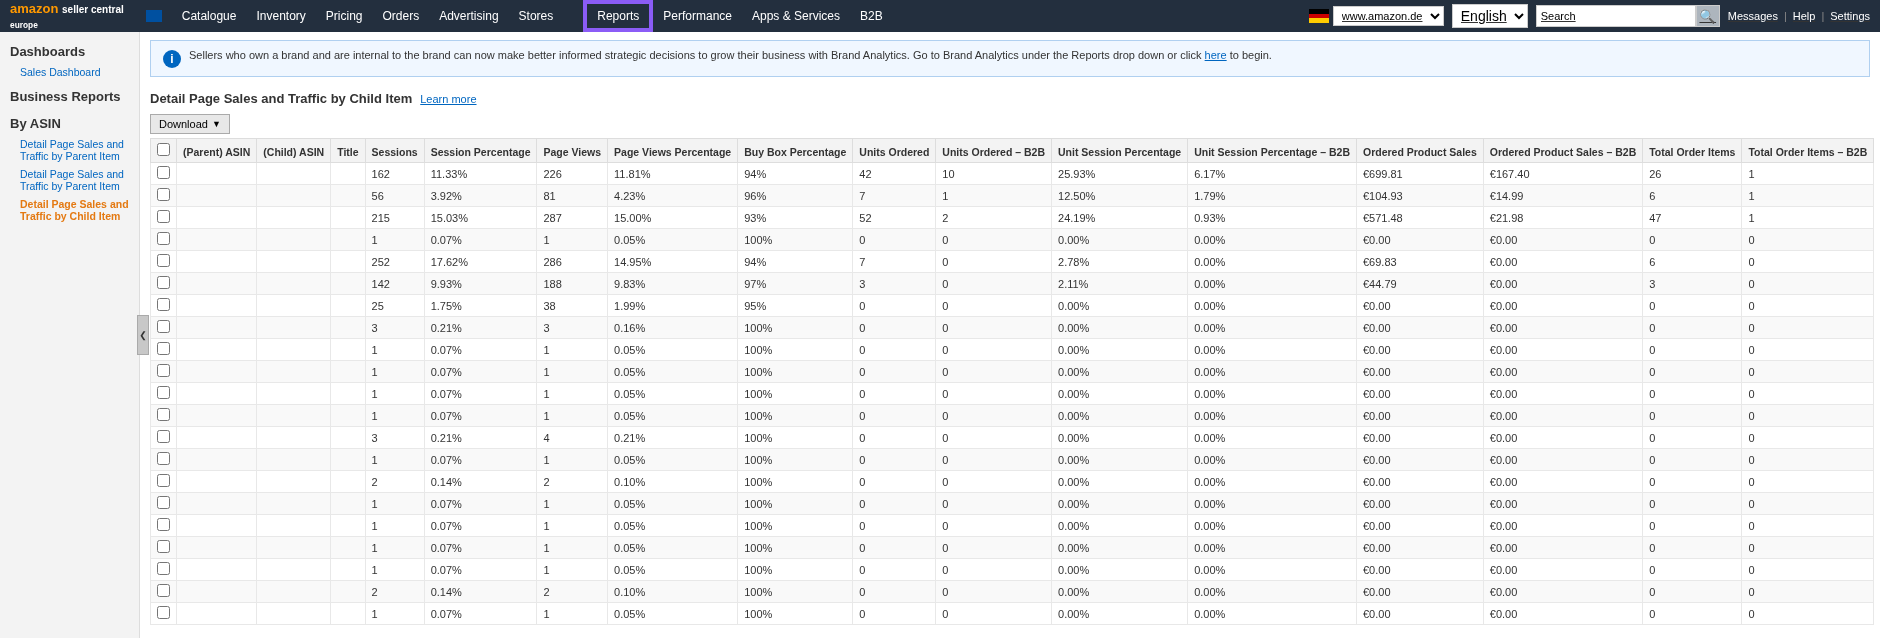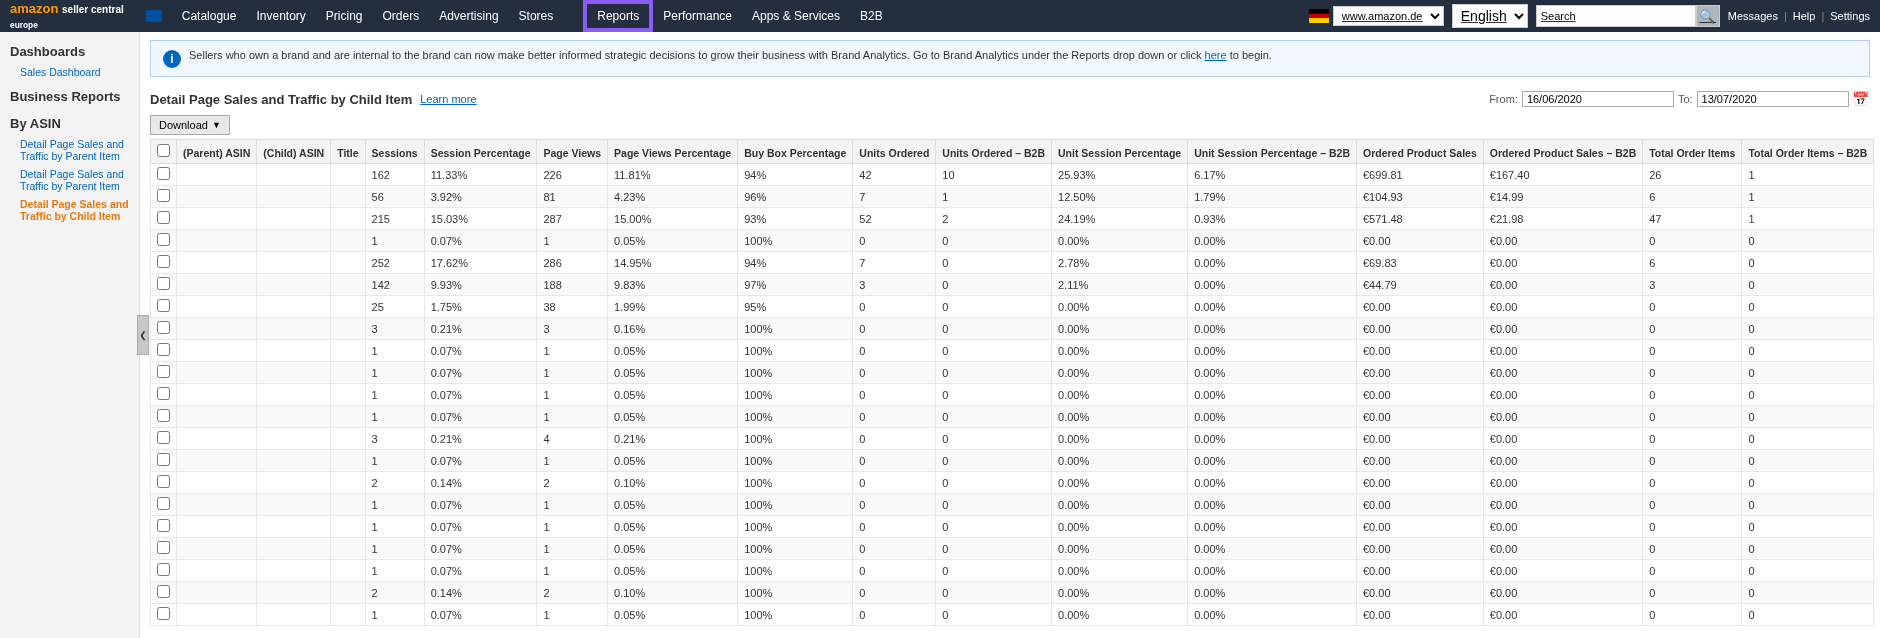--- a/index.html
+++ b/index.html
@@ -131,27 +131,20 @@
         <span>Sellers who own a brand and are internal to the brand can now make better informed strategic decisions to grow their business with Brand Analytics. Go to Brand Analytics under the Reports drop down or click</span>
         <a class="banner-link">here</a>
         <span>to begin.</span>
       </div>
     </div>
 
     <div class="page-header">
       <div class="page-title-area">
         <span class="page-title">Detail Page Sales and Traffic by Child Item</span>
         <a class="learn-more">Learn more</a>
-      </div>
-      <div class="date-range">
-        <span>From:</span>
-        <input class="date-input" type="text" value="16/06/2020" style="">
-        <span>To:</span>
-        <input class="date-input" type="text" value="13/07/2020" style="">
-        <span style="font-size:14px;cursor:pointer;">📅</span>
       </div>
     </div>
 
     <div class="toolbar">
       <button class="download-btn">
         <span>Download</span>
         <span class="chevron">▼</span>
       </button>
     </div>
 

